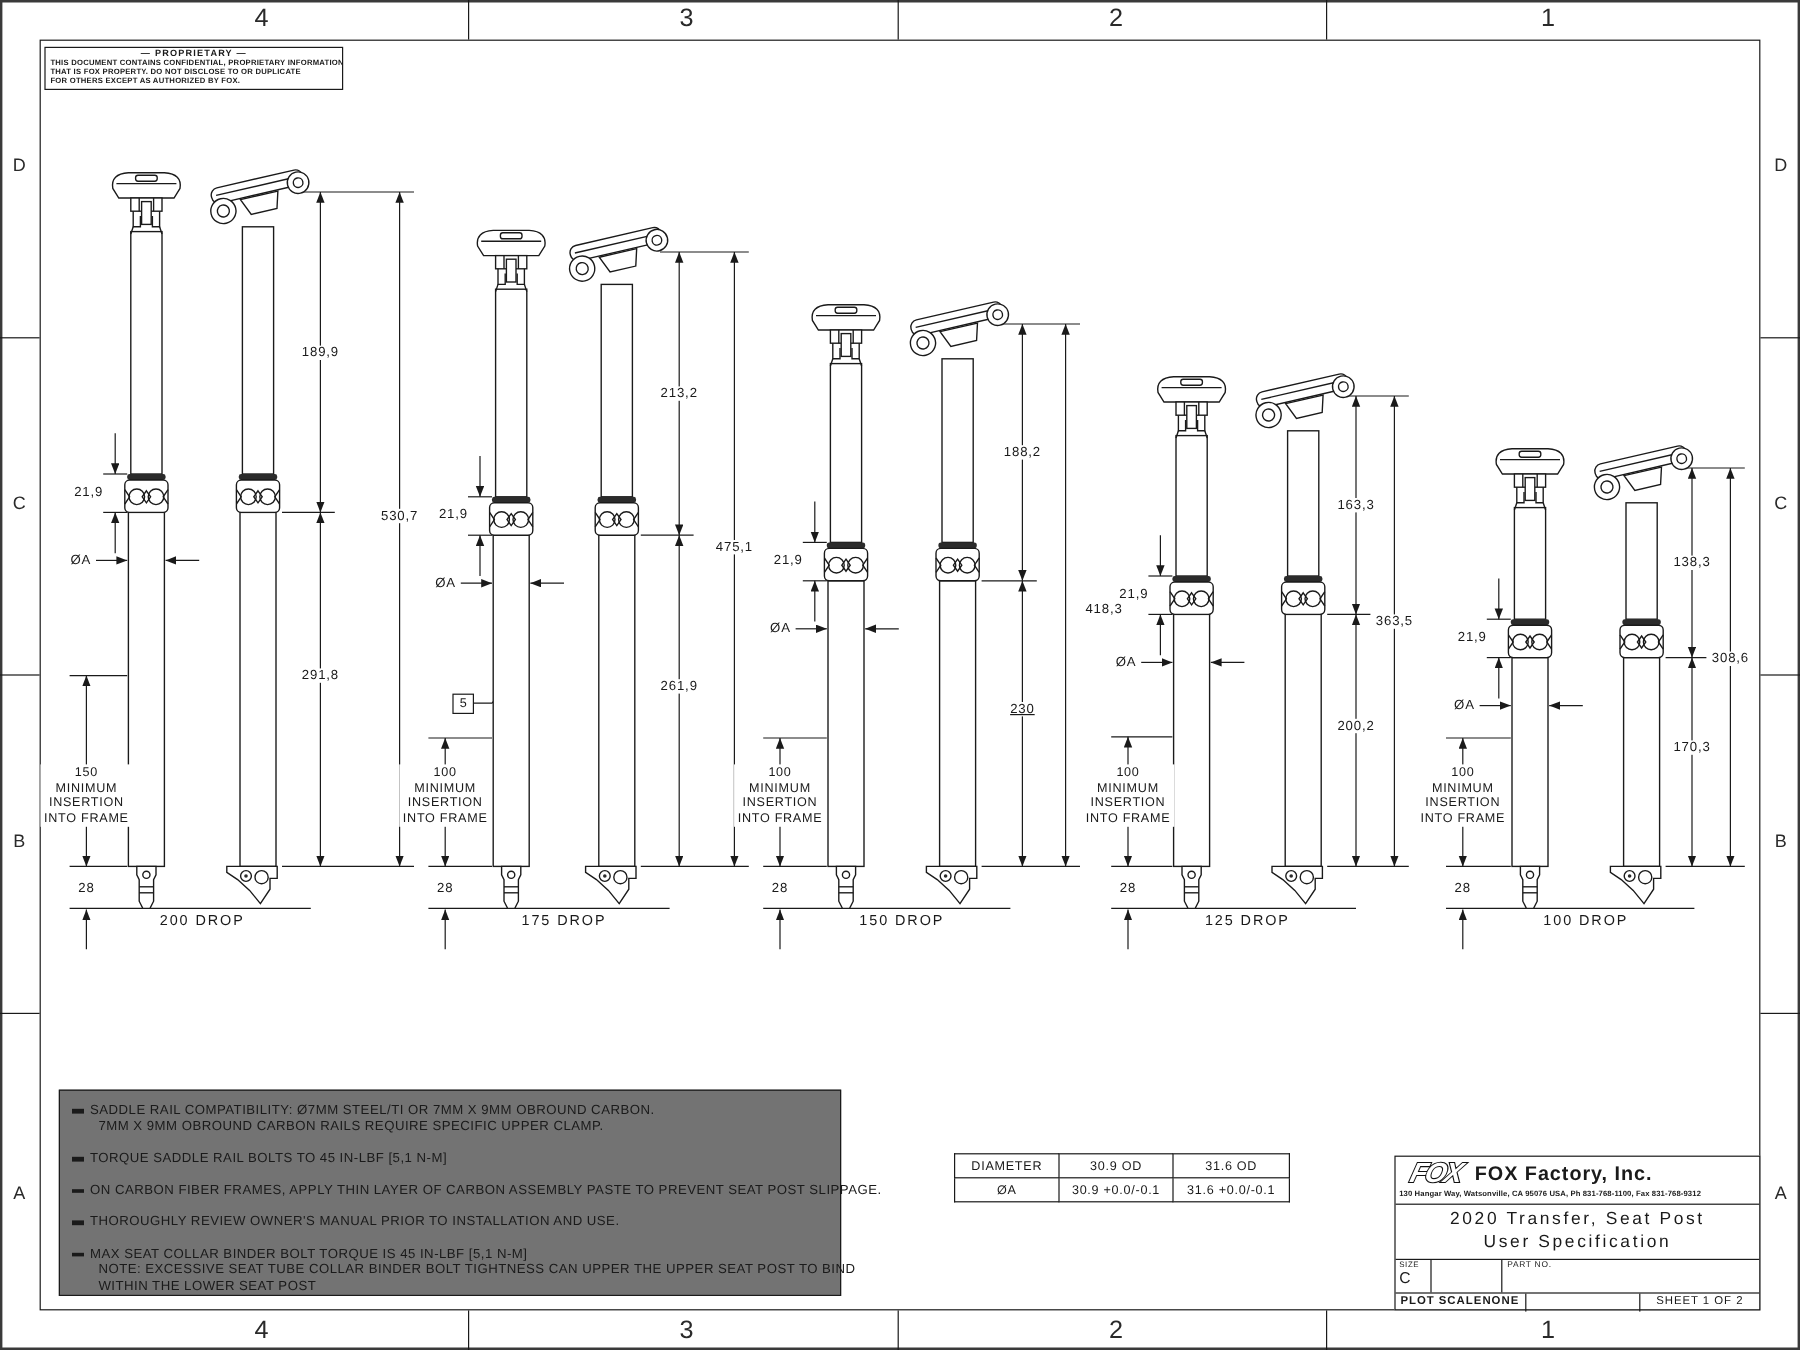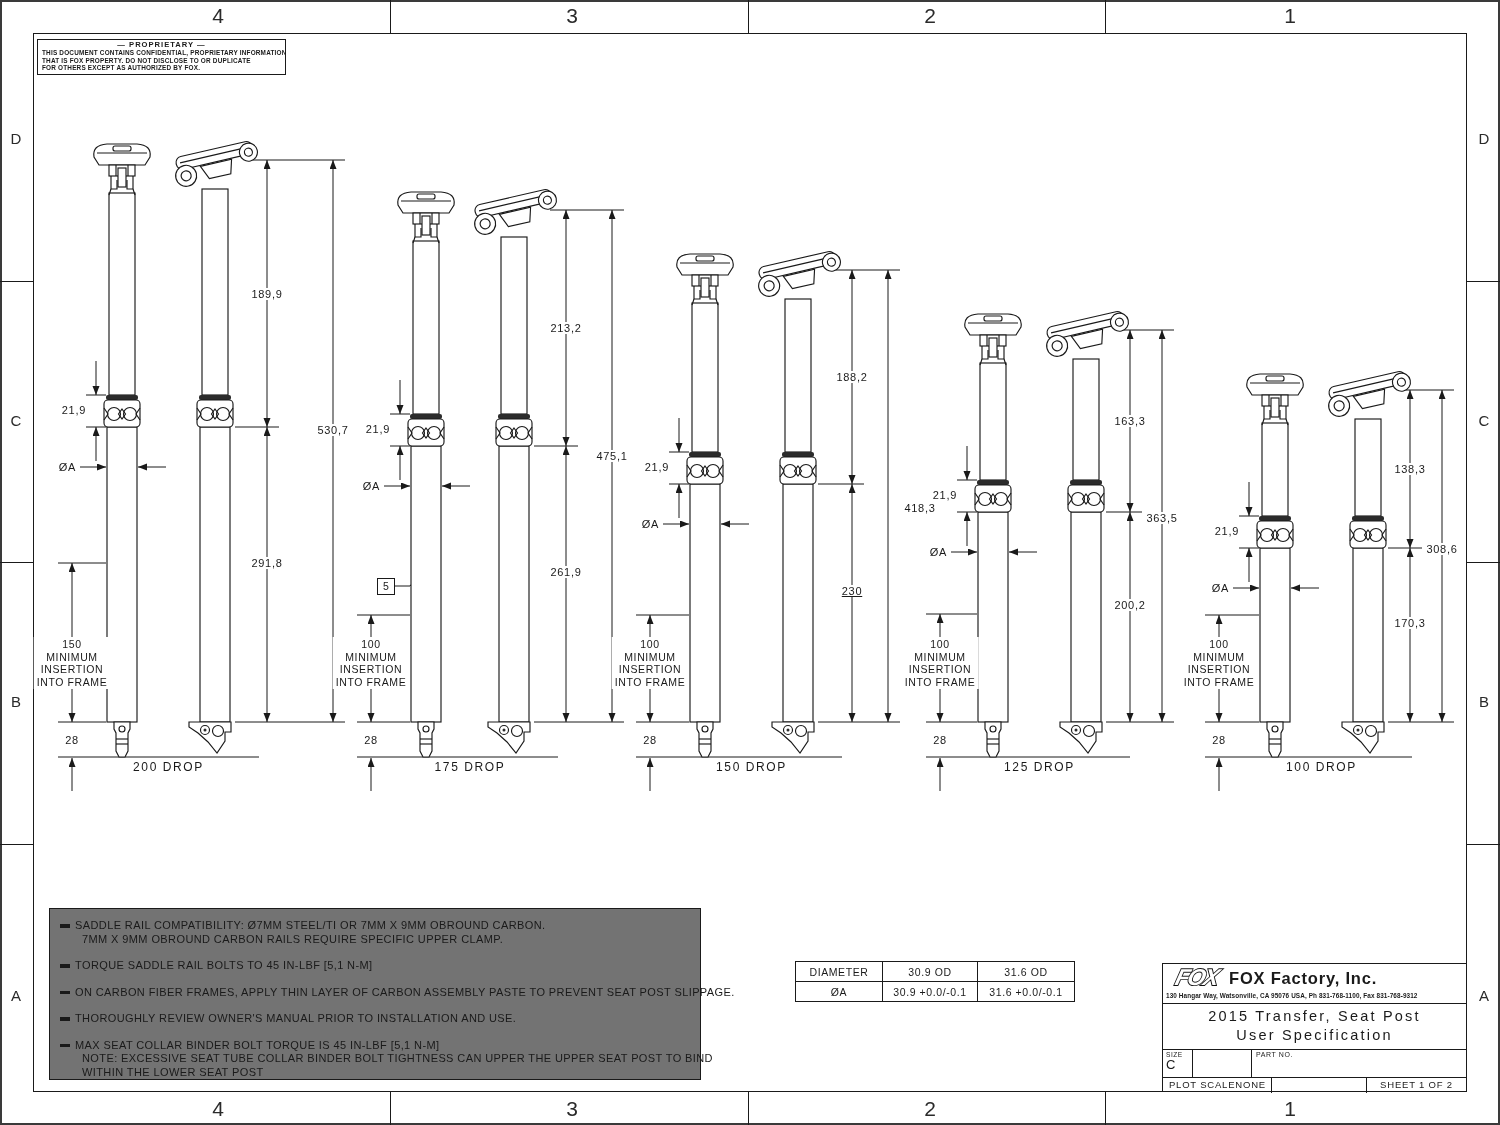--- a/index.html
+++ b/index.html
@@ -51,21 +51,21 @@
   #tb-r2 div:first-child{margin-top:3px;}
   #tb-r3{display:flex;height:28px;border-bottom:1.5px solid #1a1a1a;box-sizing:border-box;}
   #tb-size{width:30px;border-right:1.5px solid #1a1a1a;padding:1px 0 0 3px;box-sizing:border-box;}
   #tb-size .lbl{font-size:6.6px;letter-spacing:.5px;}
   #tb-size .val{font-size:13px;line-height:14px;}
   #tb-mid{width:59px;border-right:1.5px solid #1a1a1a;box-sizing:border-box;}
   #tb-part{flex:1;padding:1px 0 0 4px;}
   #tb-part .lbl{font-size:7px;letter-spacing:.6px;}
   #tb-r4{display:flex;height:15px;}
   #tb-plot{width:109px;border-right:1.5px solid #1a1a1a;box-sizing:border-box;display:flex;
-           justify-content:flex-end;padding:1px 5px 0 4px;}
+           justify-content:space-between;padding:1px 5px 0 4px;font-weight:bold;}
   #tb-plot span{font-size:9.5px;letter-spacing:.8px;}
   #tb-gap{width:95px;border-right:1.5px solid #1a1a1a;box-sizing:border-box;}
   #tb-sheet{flex:1;text-align:center;font-size:9.5px;letter-spacing:.8px;padding-top:1px;}
 </style>
 </head>
 <body>
 
 <div id="sheet">
   <div id="frame"></div>
 
@@ -544,21 +544,21 @@
     <div id="tb-r1">
       <svg id="tb-logo" width="58" height="26">
         <g transform="skewX(-14)">
           <text x="10" y="20" font-family="Liberation Sans, sans-serif" font-size="23" font-weight="bold" font-style="italic" letter-spacing="-2" style="fill:#fff;stroke:#111;stroke-width:1.8;paint-order:stroke">FOX</text>
         </g>
       </svg>
       <div id="tb-company">FOX Factory, Inc.</div>
       <div id="tb-address">130 Hangar Way, Watsonville, CA 95076 USA, Ph 831-768-1100, Fax 831-768-9312</div>
     </div>
     <div id="tb-r2">
-      <div>2015 Transfer, Seat Post</div>
+      <div>2020 Transfer, Seat Post</div>
       <div>User Specification</div>
     </div>
     <div id="tb-r3">
       <div id="tb-size">
         <div class="lbl">SIZE</div>
         <div class="val">C</div>
       </div>
       <div id="tb-mid"></div>
       <div id="tb-part">
         <div class="lbl">PART NO.</div>

